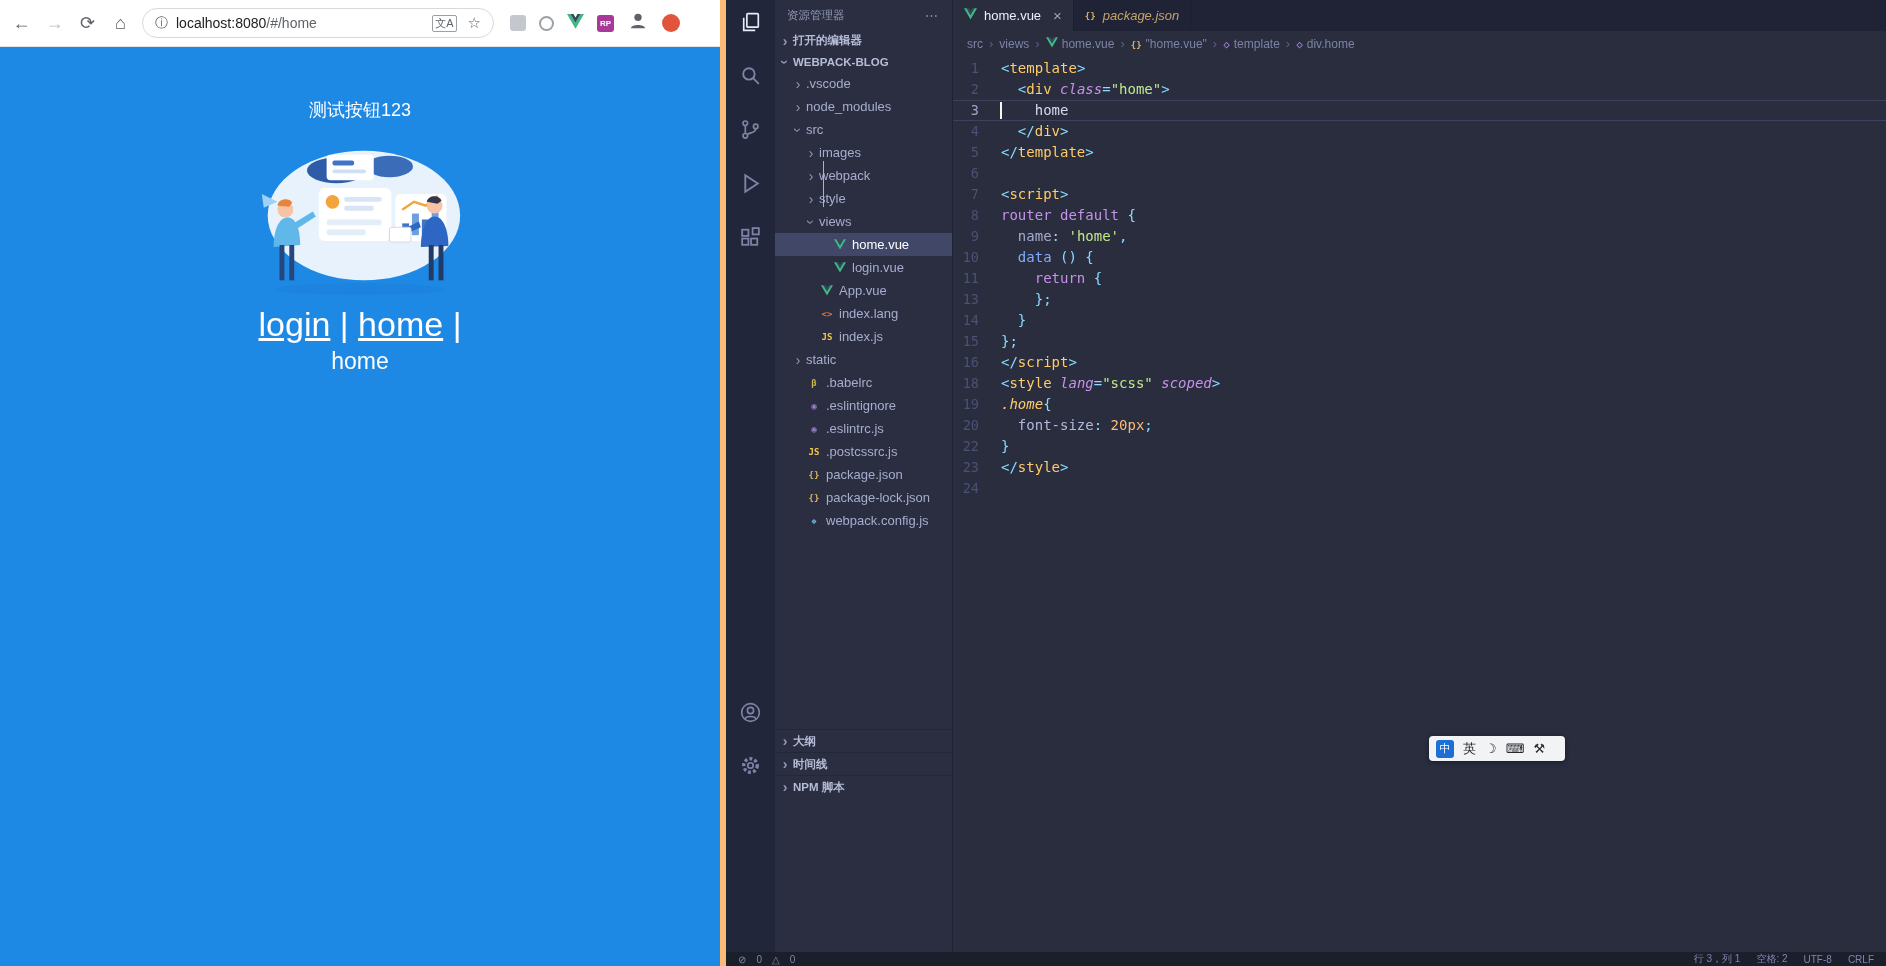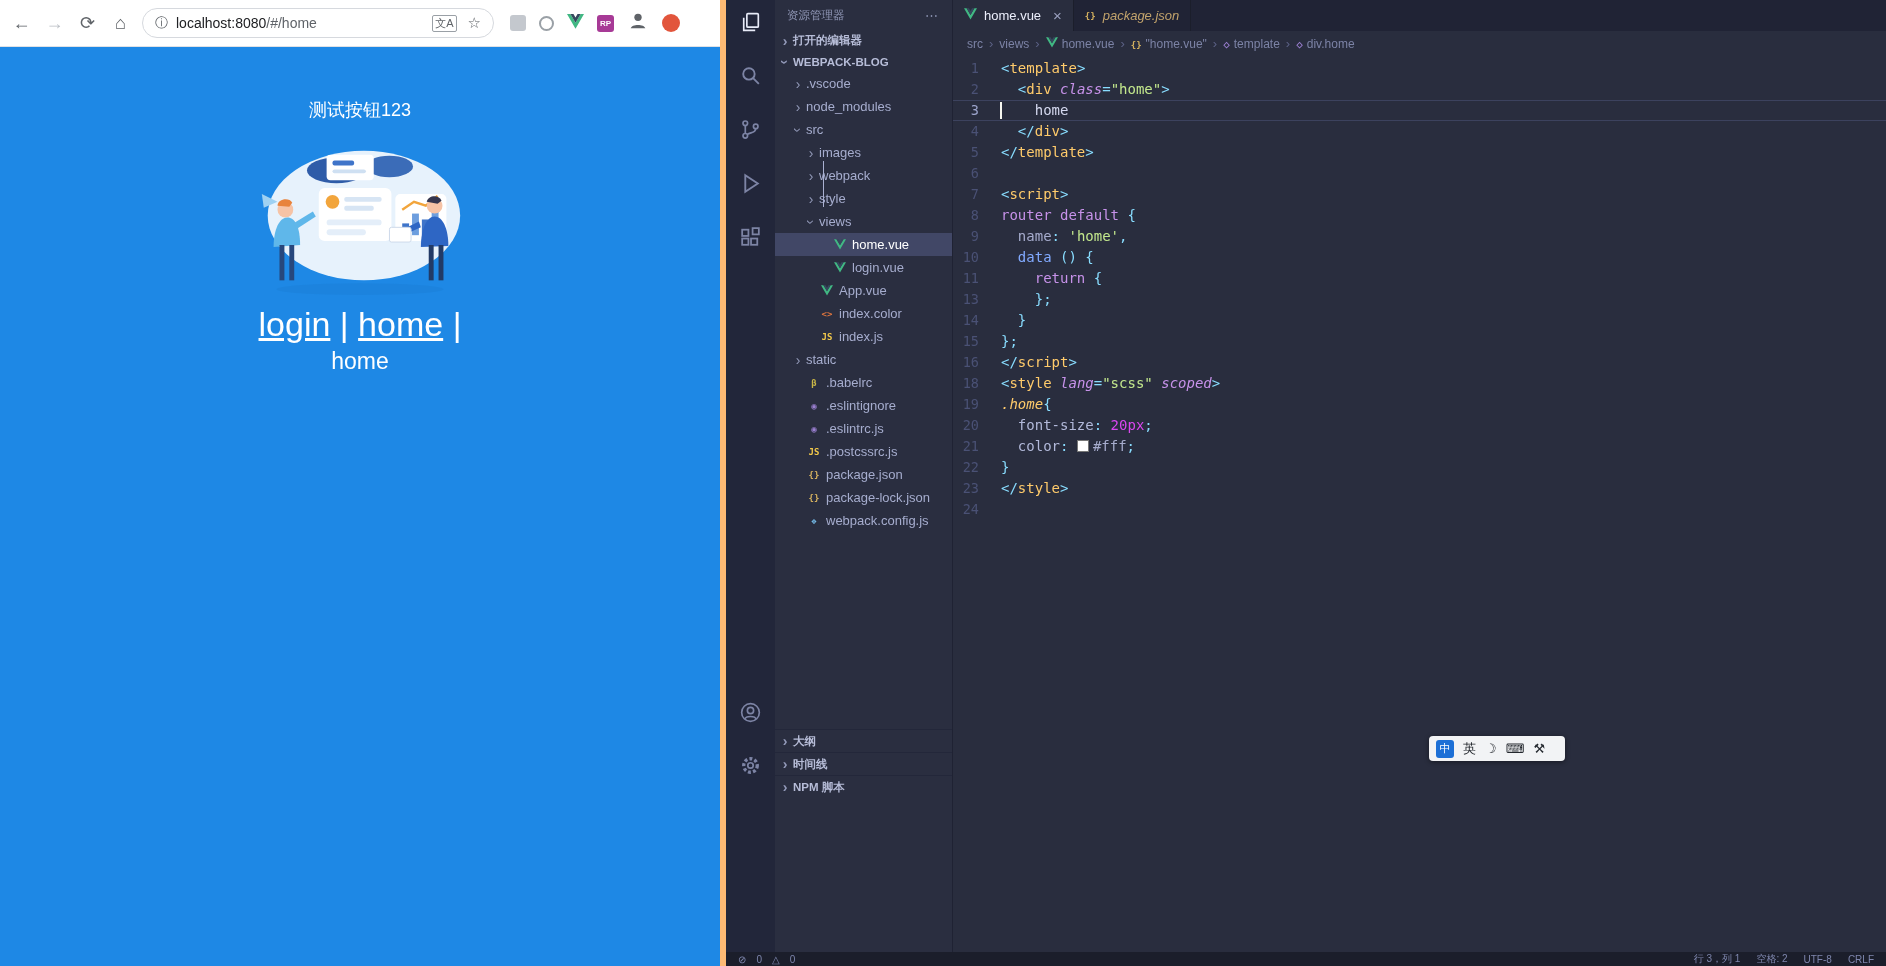--- a/index.html
+++ b/index.html
@@ -86,21 +86,21 @@
   .code-area { position:absolute; top:56px; left:0; right:0; bottom:14px;
                font-family:"DejaVu Sans Mono", monospace; font-size:14px; line-height:21px; padding-top:2px; }
   .code-line { display:flex; height:21px; }
   .code-line.active { box-shadow: inset 0 1px 0 #3c425e, inset 0 -1px 0 #3c425e; }
   .gutter { width:48px; flex:none; text-align:right; padding-right:22px; color:#4a5175; font-size:13.5px; }
   .code-line.active .gutter { color:#9da5cc; }
   .code-content { white-space:pre; position:relative; }
   .cursor { position:absolute; left:-1px; top:2px; width:2px; height:17px; background:#f6f6ef; }
   .tok-p { color:#89ddff; } .tok-tag { color:#ffcb6b; }
   .tok-attr { color:#c792ea; font-style:italic; } .tok-str { color:#c3e88d; }
-  .tok-kw { color:#c792ea; } .tok-fn { color:#82aaff; } .tok-num { color:#d946ef; }
+  .tok-kw { color:#c792ea; } .tok-fn { color:#82aaff; } .tok-num { color:#fdba74; }
   .tok-fg { color:#a6accd; } .tok-txt { color:#d5d9ef; }
   .tok-prop { color:#b2b9da; } .tok-sel { color:#ffcb6b; font-style:italic; } .tok-val { color:#a6accd; }
   .swatch { display:inline-block; width:12px; height:12px; background:#fff; border:1px solid #777;
             vertical-align:-1px; margin-right:4px; }
 
   .ime { position:absolute; left:703px; top:736px; width:136px; height:25px; background:#f2f3f5;
          border-radius:4px; box-shadow:0 1px 5px rgba(0,0,0,.45); display:flex; align-items:center;
          gap:9px; padding:0 7px; color:#24282e; font-size:13px; }
   .ime-badge { width:18px; height:18px; border-radius:3px; background:#1c6fd6; color:#fff; font-size:11px;
                display:flex; align-items:center; justify-content:center; flex:none; }
@@ -314,21 +314,21 @@
                 <path d="M4.8 0h4.3L12 4.8 14.9 0h4.3L12 12.2z" fill="#35495e"></path>
               </svg>
             </span>
             <span>App.vue</span>
           </div>
           <div class="tree-row" style="padding-left: 30px;">
             <span class="chev-space"></span>
             <span class="tree-icon">
               <span class="fi fi-html">&lt;&gt;</span>
             </span>
-            <span>index.color</span>
+            <span>index.lang</span>
           </div>
           <div class="tree-row" style="padding-left: 30px;">
             <span class="chev-space"></span>
             <span class="tree-icon">
               <span class="fi fi-js">JS</span>
             </span>
             <span>index.js</span>
           </div>
           <div class="tree-row" style="padding-left: 17px;">
             <span class="chev">›</span>
@@ -516,24 +516,20 @@
             </div>
             <div class="code-line">
               <span class="gutter">19</span>
               <span class="code-content"><span class="tok-sel">.home</span><span class="tok-p">{</span></span>
             </div>
             <div class="code-line">
               <span class="gutter">20</span>
               <span class="code-content"><span class="tok-fg">  </span><span class="tok-prop">font-size</span><span class="tok-p">:</span><span class="tok-fg"> </span><span class="tok-num">20px</span><span class="tok-p">;</span></span>
             </div>
             <div class="code-line">
-              <span class="gutter">21</span>
-              <span class="code-content"><span class="tok-fg">  </span><span class="tok-prop">color</span><span class="tok-p">:</span><span class="tok-fg"> </span><span class="swatch"></span><span class="tok-val">#fff</span><span class="tok-p">;</span></span>
-            </div>
-            <div class="code-line">
               <span class="gutter">22</span>
               <span class="code-content"><span class="tok-p">}</span></span>
             </div>
             <div class="code-line">
               <span class="gutter">23</span>
               <span class="code-content"><span class="tok-p">&lt;/</span><span class="tok-tag">style</span><span class="tok-p">&gt;</span></span>
             </div>
             <div class="code-line">
               <span class="gutter">24</span>
               <span class="code-content"></span>

